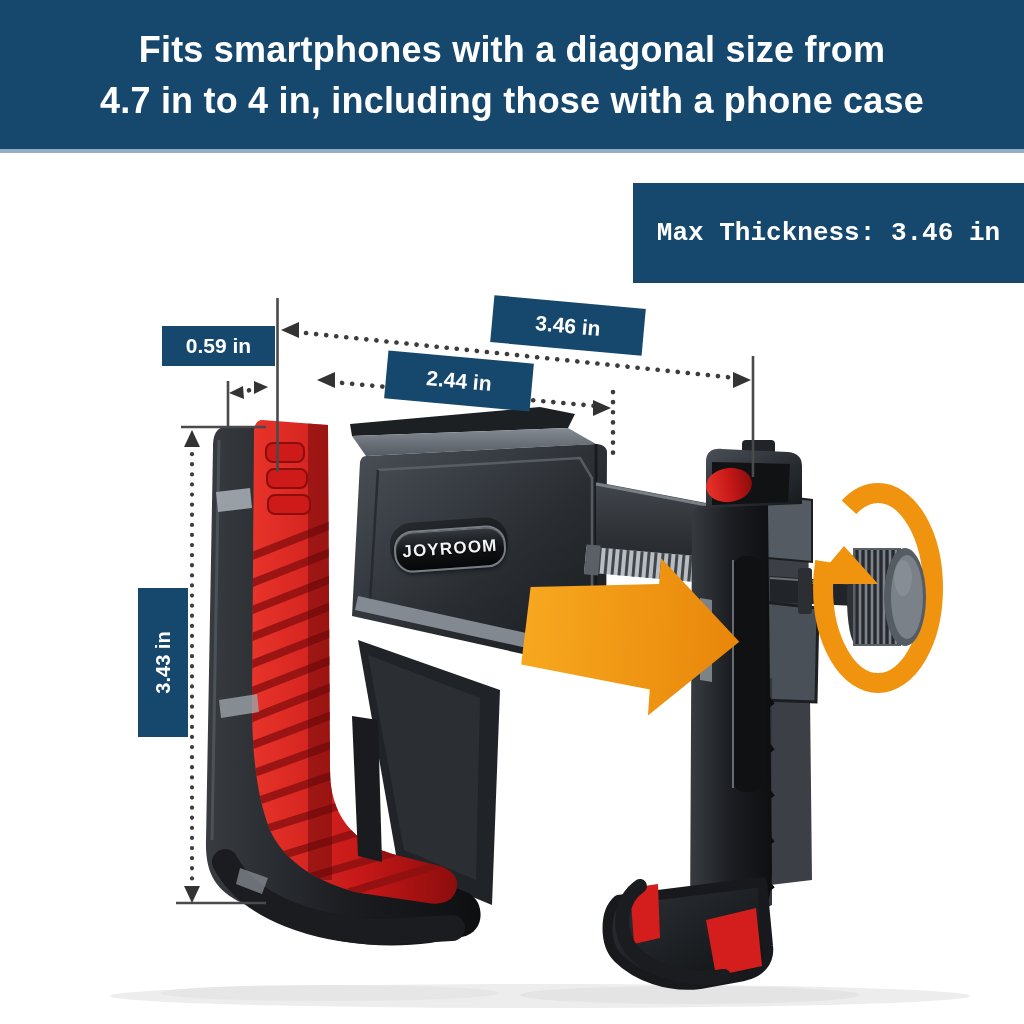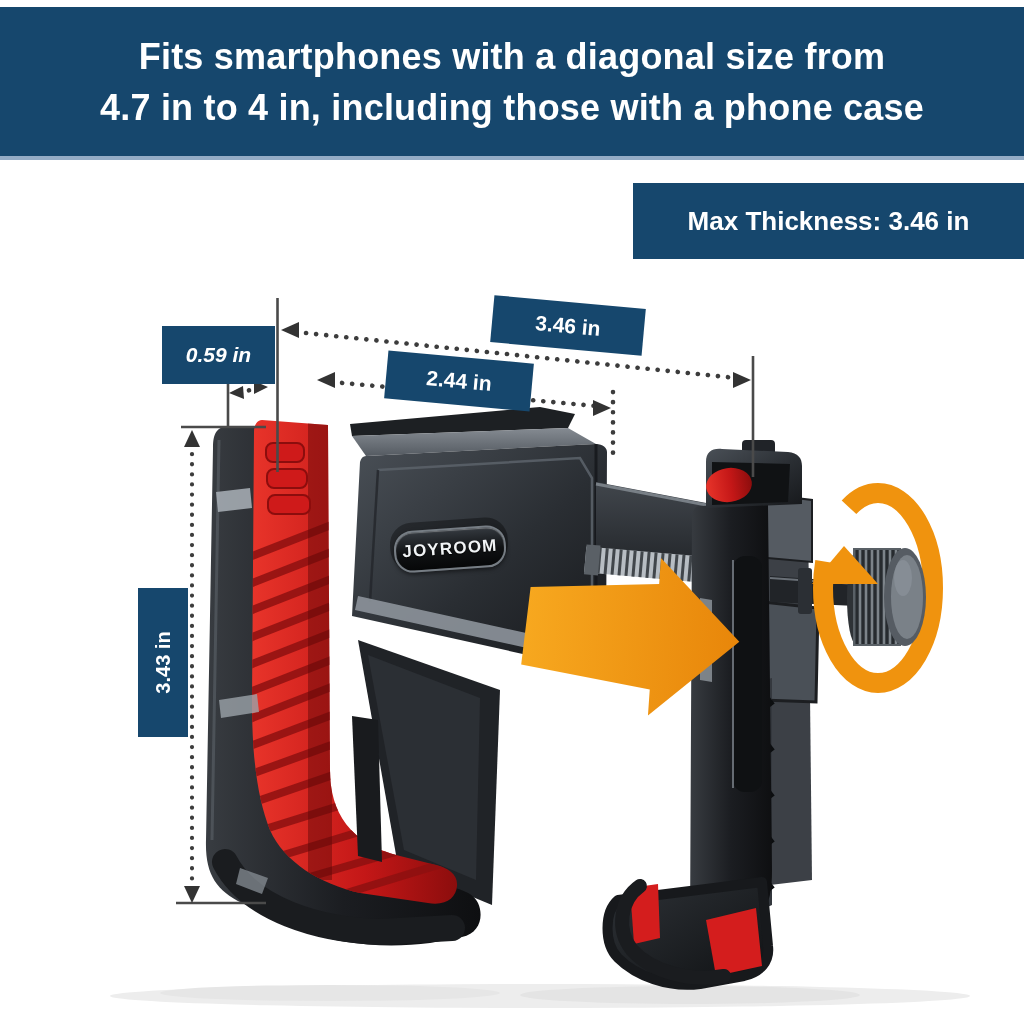--- a/index.html
+++ b/index.html
@@ -4,34 +4,34 @@
 <style>
   :root{
     --accent-blue:#16476D;
     --accent-orange:#F0930E;
     --pad-red:#D41D1D;
   }
   html,body{margin:0;padding:0;background:#fff;}
   .stage{position:relative;width:1024px;height:1024px;background:#ffffff;overflow:hidden;
          font-family:"Liberation Sans","DejaVu Sans",sans-serif;}
   
-  .banner{position:absolute;left:0;top:7px;width:1024px;height:149px;
+  .banner{position:absolute;left:0;top:0;width:1024px;height:149px;
           background:var(--accent-blue);border-bottom:4px solid #94ACC6;
           display:flex;flex-direction:column;justify-content:center;align-items:center;}
   .banner .line{color:#fff;font-weight:700;font-size:36px;line-height:51px;
                 letter-spacing:.2px;text-align:center;white-space:nowrap;}
   
-  .max-box{position:absolute;left:633px;top:183px;width:391px;height:76px;
-           background:var(--accent-blue);display:flex;align-items:center;justify-content:center;}
+  .max-box{position:absolute;left:633px;top:183px;width:391px;height:100px;
+           background:var(--accent-blue);display:flex;align-items:center;justify-content:center;font-family:Liberation Mono, monospace;}
   .max-box span{color:#fff;font-weight:700;font-size:26px;white-space:nowrap;}
   
   .dim{position:absolute;background:var(--accent-blue);color:#fff;font-weight:700;
        display:flex;align-items:center;justify-content:center;white-space:nowrap;z-index:3;}
   .dim-346{left:492px;top:302px;width:152px;height:47px;font-size:21px;transform:rotate(5.2deg);}
-  .dim-059{left:162px;top:326px;width:113px;height:58px;font-size:21px;font-style:italic;}
+  .dim-059{left:162px;top:326px;width:113px;height:40px;font-size:21px;}
   .dim-244{left:386px;top:357px;width:146px;height:48px;font-size:21px;transform:rotate(5.2deg);}
   .dim-343{left:138px;top:588px;width:50px;height:149px;font-size:20px;}
   .dim-343 span{transform:rotate(-90deg);}
   
   .badge{position:absolute;left:394px;top:528px;width:108px;height:38px;z-index:2;
          transform:rotate(-4deg);border-radius:19px;
          background:linear-gradient(180deg,#34393f 0%,#101214 55%,#060708 100%);
          border:2px solid #767d84;box-shadow:inset 0 1px 1px rgba(255,255,255,.35),0 2px 4px rgba(0,0,0,.5);
          display:flex;align-items:center;justify-content:center;}
   .badge span{color:#f1f4f6;font-weight:700;font-size:17px;letter-spacing:1.2px;

